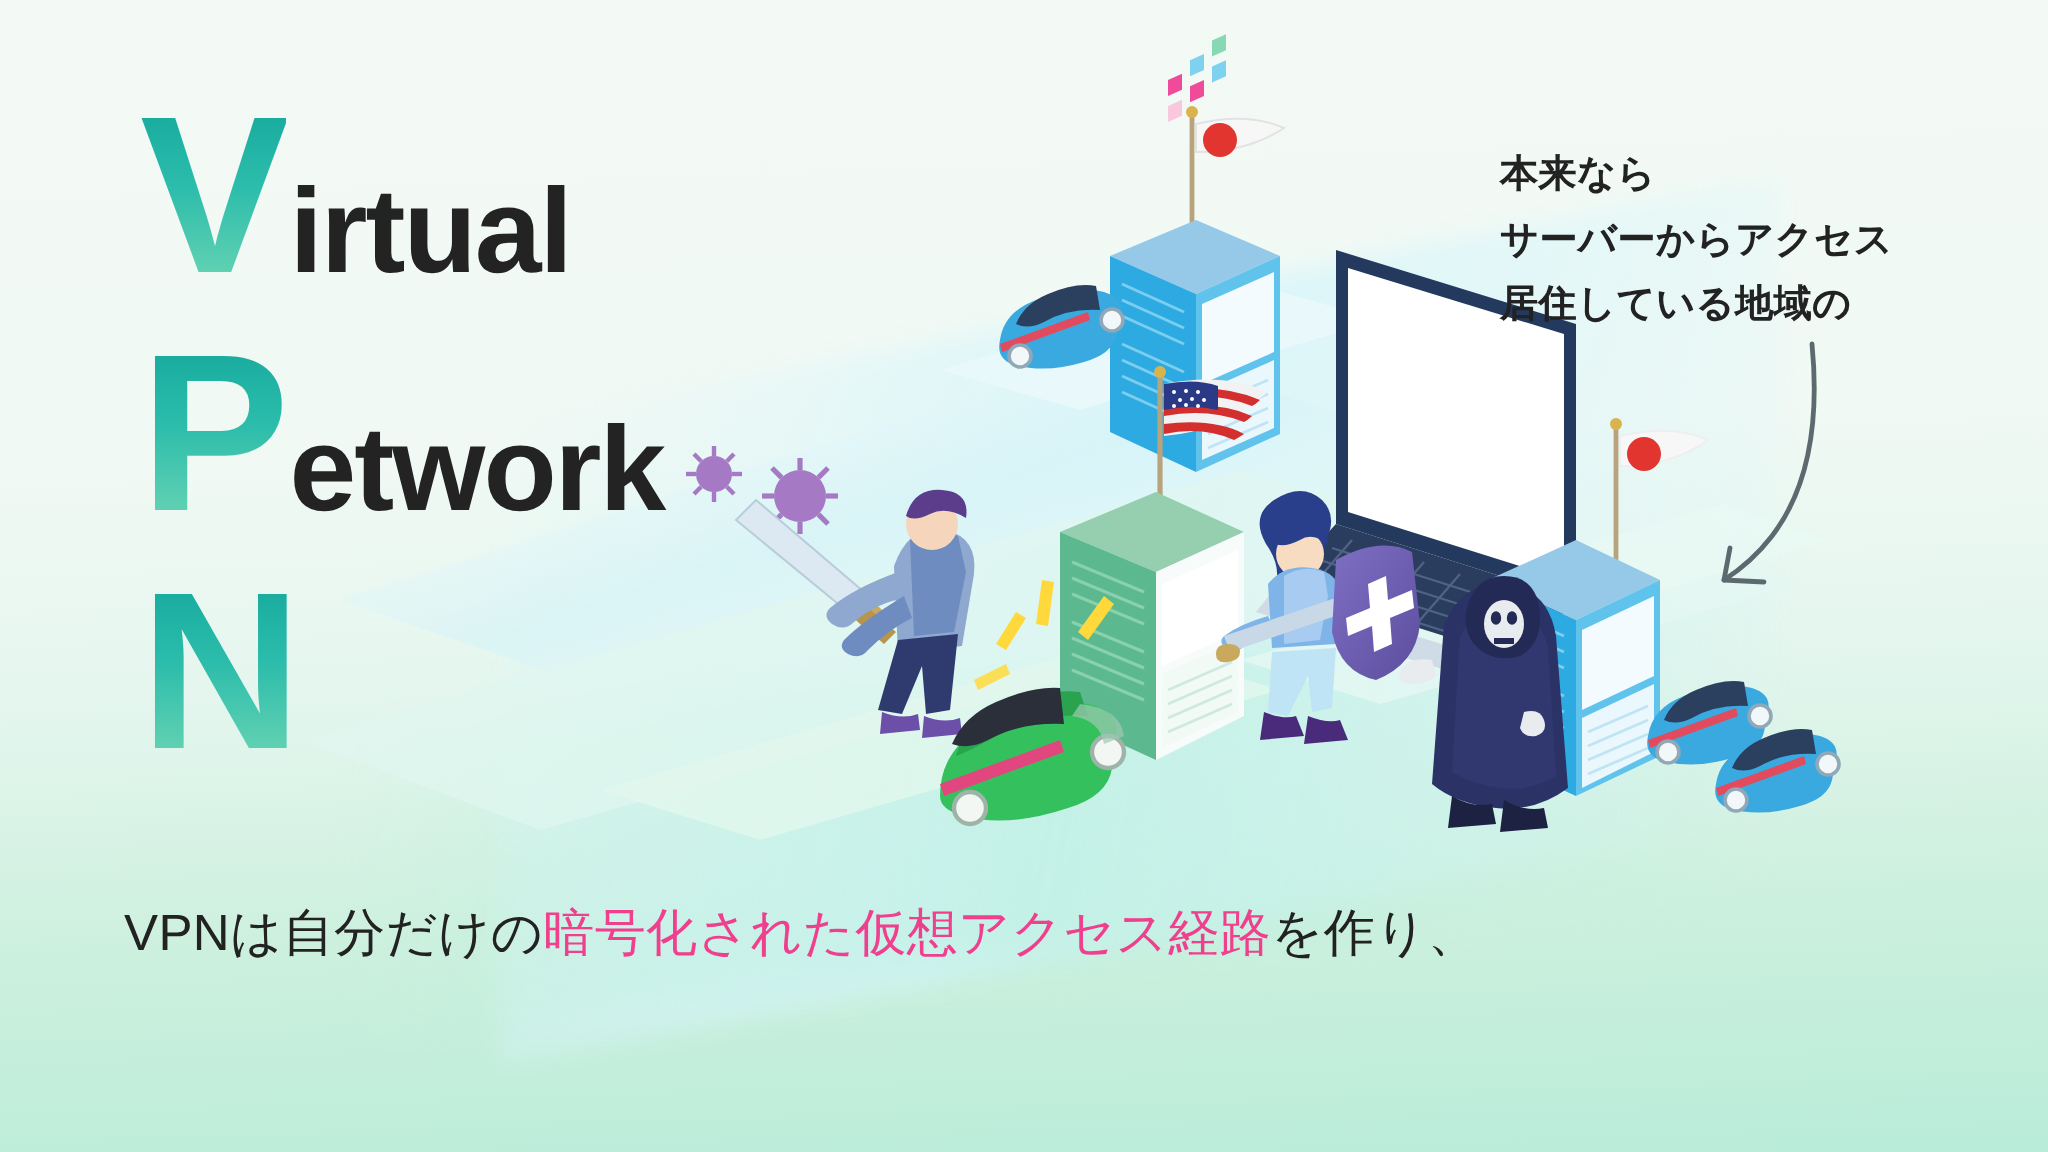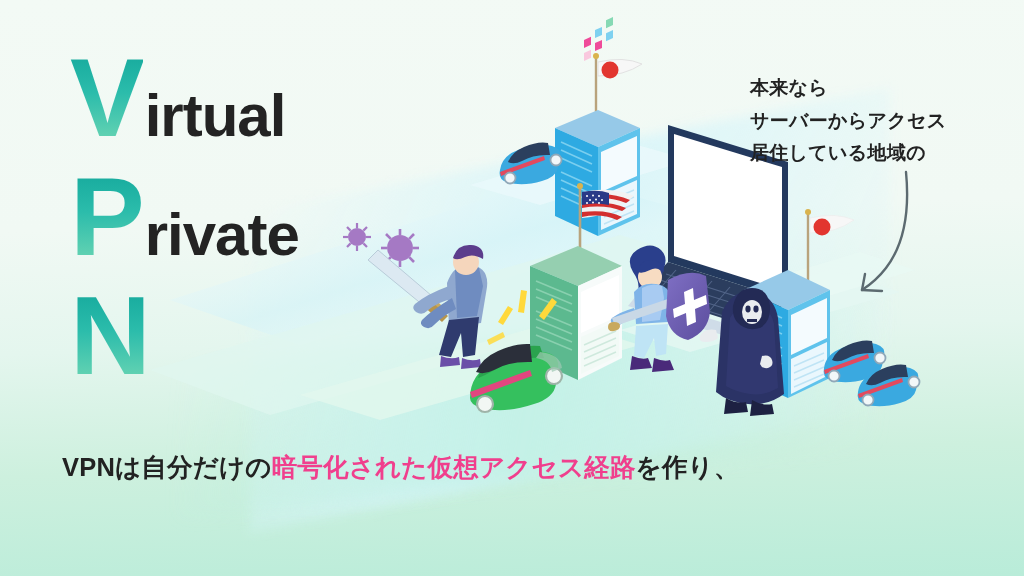--- a/index.html
+++ b/index.html
@@ -50,21 +50,21 @@
   #annotation {
     position:absolute; left:750px; top:48px; width:250px;
     font-size:19px; font-weight:700; color:#222; line-height:1.72;
     letter-spacing:.3px;
     margin-top:24px;
   }
 
   
   #caption {
     position:absolute; left:62px; top:444px; width:900px;
-    font-size:25.5px; font-weight:700; color:#222; line-height:1.82;
+    font-size:25.5px; font-weight:400; color:#222; line-height:1.82;
     letter-spacing:.2px;
   }
   #caption .hl { color:#f03f8d; }
 
   
   #illus { position:absolute; left:0; top:0; width:1024px; height:576px; }
 </style>
 </head>
 <body>
 
@@ -387,21 +387,21 @@
     </g>
   </svg>
 
   <div id="headline">
     <div class="vline l1">
       <span class="cap">V</span>
       <span class="rest">irtual</span>
     </div>
     <div class="vline l2">
       <span class="cap">P</span>
-      <span class="rest">rivate</span>
+      <span class="rest">etwork</span>
     </div>
     <div class="vline l3">
       <span class="cap">N</span>
     </div>
   </div>
 
   <div id="annotation">
     <div>本来なら</div>
     <div>サーバーからアクセス</div>
     <div>居住している地域の</div>

